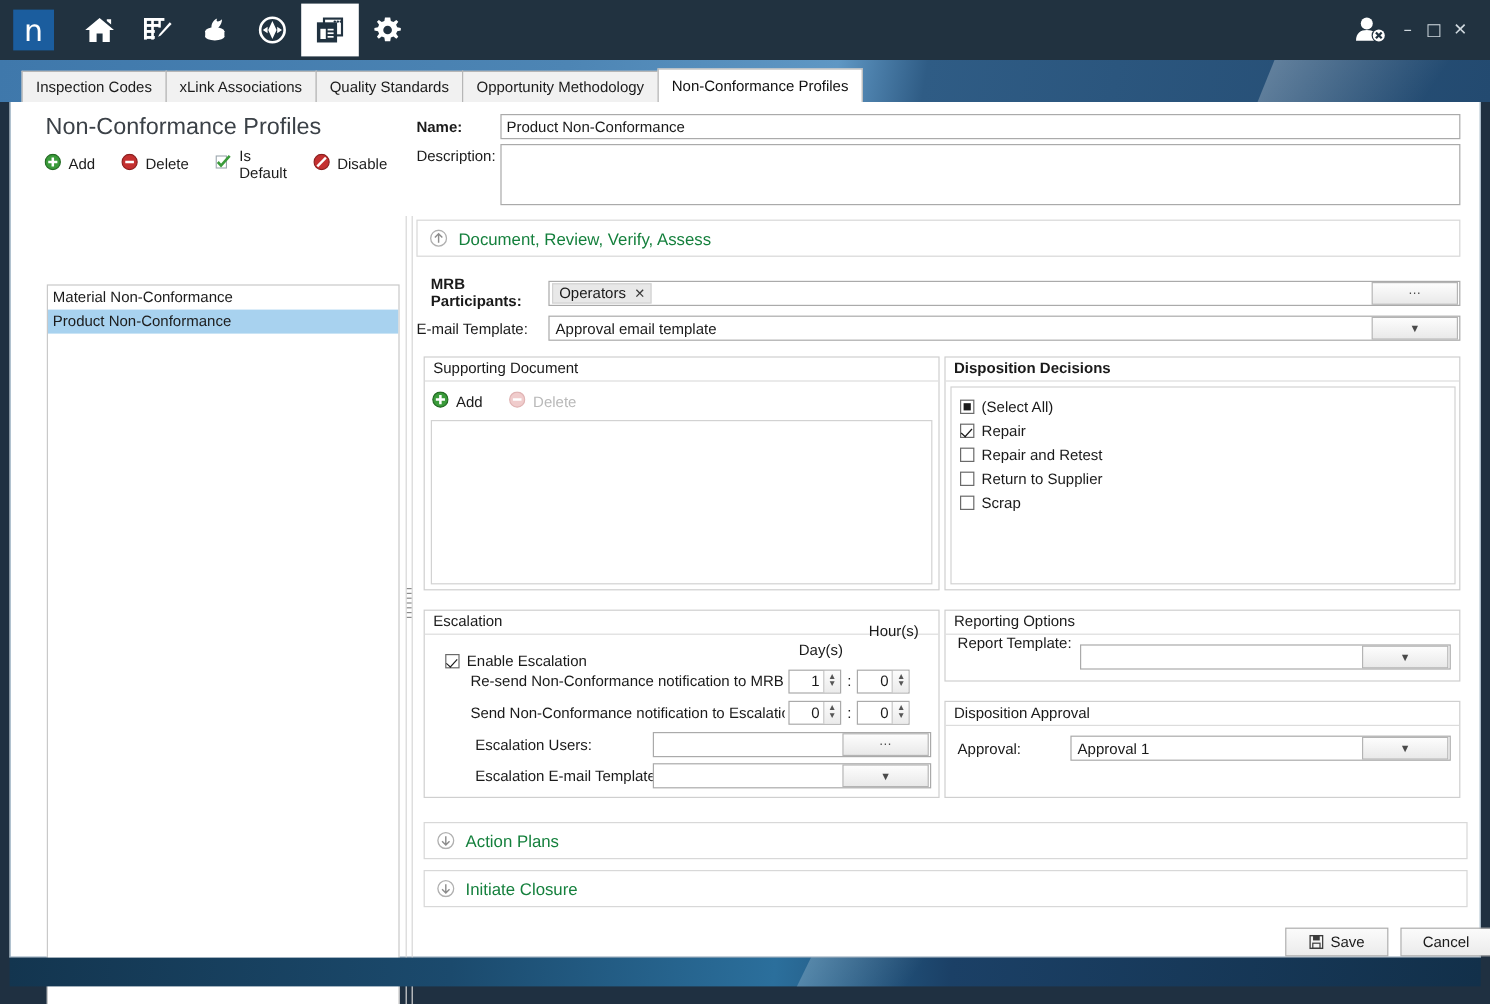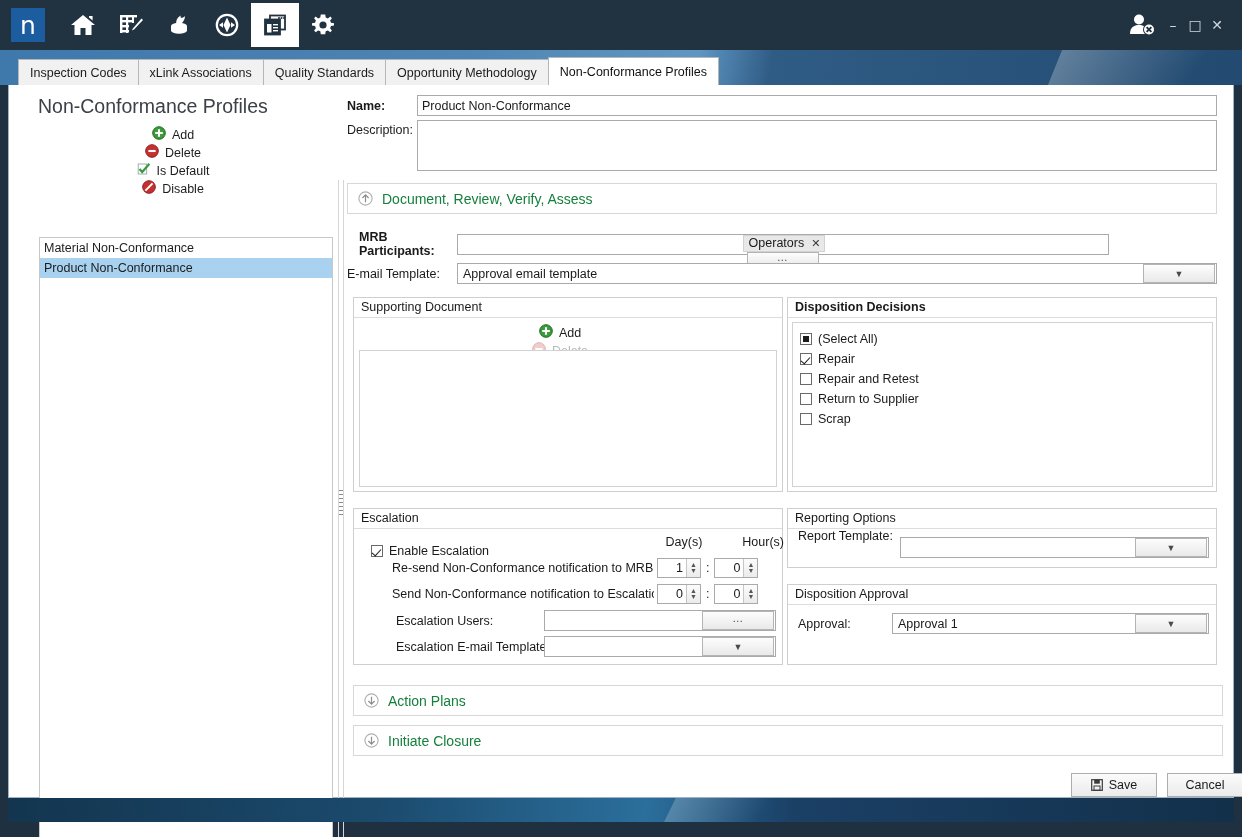--- a/index.html
+++ b/index.html
@@ -107,21 +107,21 @@
     position: absolute; left: 660px; top: -14px; width: 130px; height: 60px;
     background: linear-gradient(100deg, rgba(255,255,255,.22), rgba(255,255,255,0) 70%);
     transform: skewX(-26deg);
   }
 
   
   .left-pane { position: absolute; left: 22px; top: 10px; width: 300px; }
   .pane-title {
     font-size: 19.5px; color: #3b4147; font-weight: 400; margin: 0 0 8px 7px;
   }
-  .cmdbar { display: flex; align-items: center; margin-left: 6px; height: 22px; flex-direction: column; }
+  .cmdbar { display: flex; align-items: center; margin-left: 6px; height: 22px; }
   .cmd { display: flex; align-items: center; margin-right: 22px; cursor: default; }
   .cmd-label { font-size: 12.5px; color: #1c1c1c; margin-left: 6px; }
   .cmd.disabled .cmd-label { color: #b9b9b9; }
 
   .profile-list {
     position: absolute; left: 30px; top: 152px; width: 294px; height: 610px;
     border: 1px solid #c9c9c9; background: #fff; overflow: hidden;
   }
   .profile-row {
     height: 20px; line-height: 20px; padding-left: 4px;
@@ -436,21 +436,21 @@
           <svg width="15" height="15" viewBox="0 0 15 15">
             <circle cx="7.5" cy="7.5" r="6.6" fill="none" stroke="#b0b0b0" stroke-width="1.1"></circle>
             <path d="M7.5 3.8 L7.5 11.2 M4.4 7 L7.5 3.8 L10.6 7" fill="none" stroke="#8d8d8d" stroke-width="1.2"></path>
           </svg>
         </span>
         <span class="sect-label">Document, Review, Verify, Assess</span>
       </div>
 
       <div class="row" style="align-items:center; margin-top:16px;">
         <div class="lbl bold" style="width:110px;padding-left:12px;">MRB Participants:</div>
-        <div class="combo" style="width:652px;flex-direction:column;">
+        <div class="combo" style="width:760px;">
           <div class="val" style="padding-left:0;">
             <span class="token">
               <span>Operators</span>
               <span class="x">✕</span>
             </span>
           </div>
           <div class="btn ellipsis">…</div>
         </div>
       </div>
 
@@ -510,21 +510,21 @@
             <span class="cb"></span>
             <span class="cbl">Scrap</span>
           </div>
         </div>
       </div>
 
       <div class="group" style="left:6px; top:413px; width:430px; height:157px;">
         <div class="group-hd">Escalation</div>
 
         <div style="position:absolute; left:300px; top:26px; width:60px; text-align:center;" class="lbl">Day(s)</div>
-        <div style="position:absolute; left:370px; top:26px; width:60px; text-align:right;" class="lbl">Hour(s)</div>
+        <div style="position:absolute; left:370px; top:10px; width:60px; text-align:left;" class="lbl">Hour(s)</div>
 
         <div class="cbrow" style="position:absolute; left:17px; top:32px;">
           <span class="cb checked"></span>
           <span class="cbl">Enable Escalation</span>
         </div>
 
         <div style="position:absolute; left:38px; top:52px; width:262px;" class="escl-label">Re-send Non-Conformance notification to MRB</div>
         <div style="position:absolute; left:303px; top:49px; display:flex; align-items:center;">
           <span class="spin">
             <span class="num">1</span>

